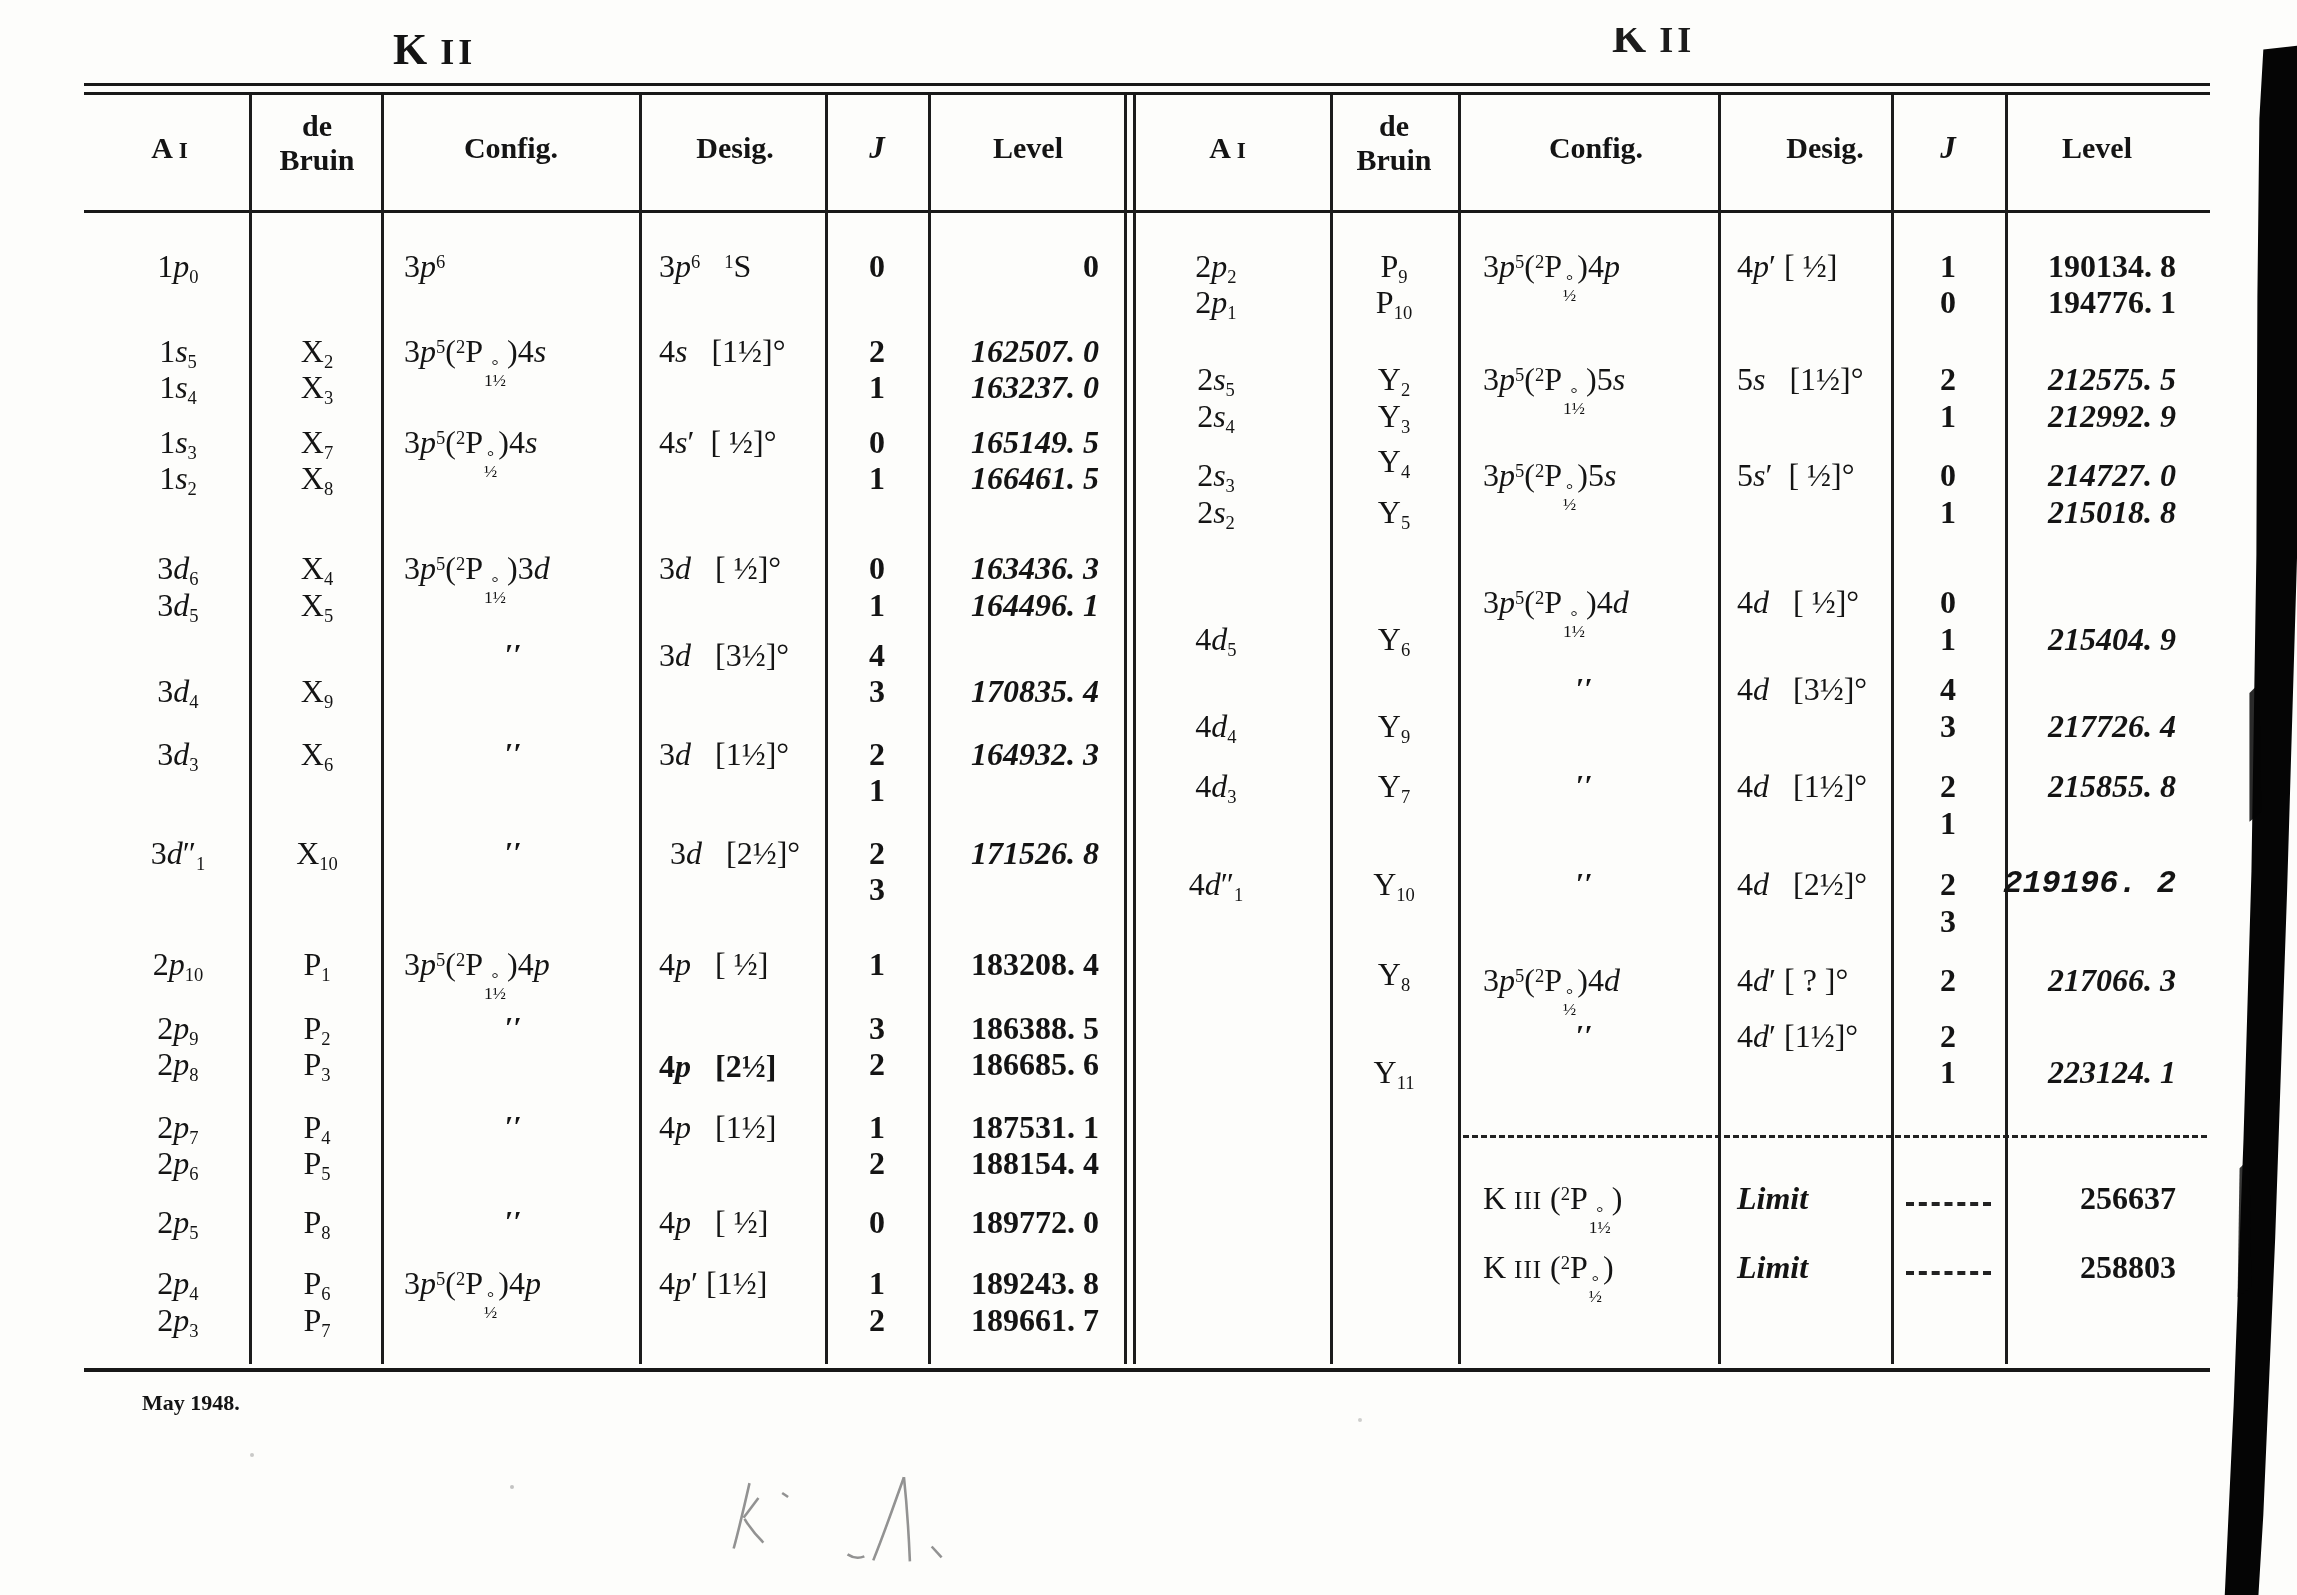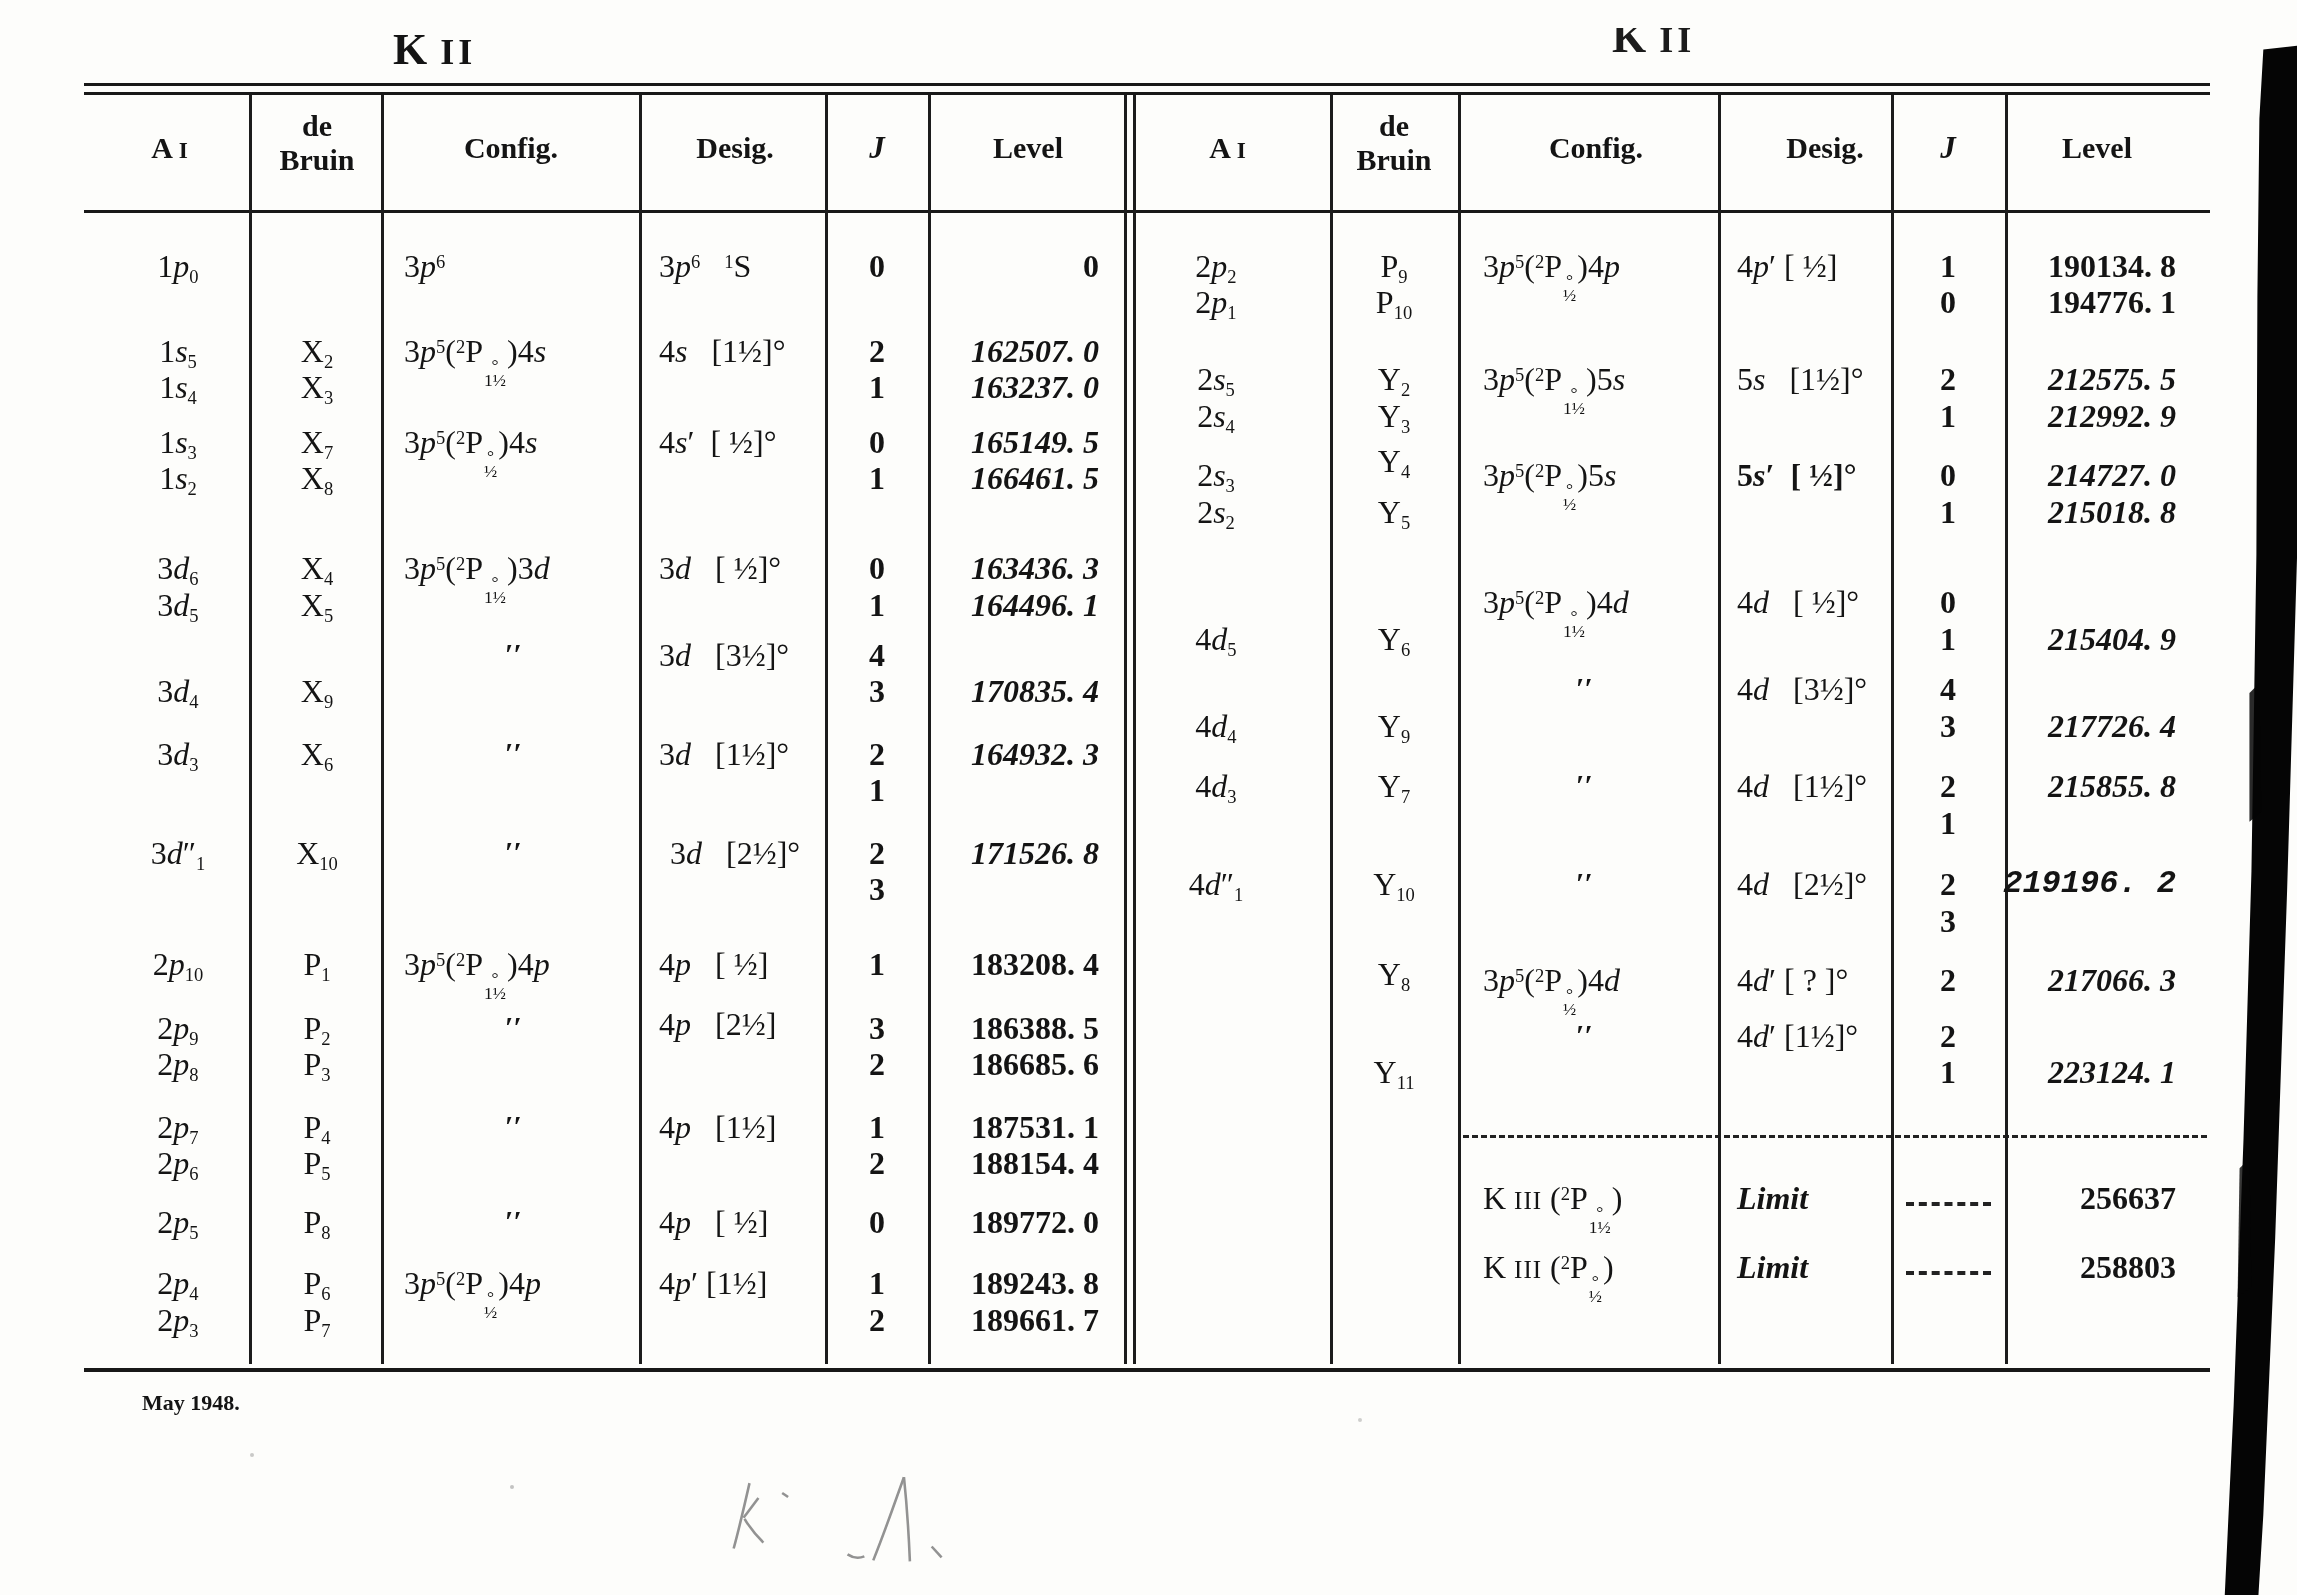--- a/index.html
+++ b/index.html
@@ -141,21 +141,21 @@
       <span class="cell cell-j a-c" style="left: 877px; top: 871px;">3</span>
       <span class="cell cell-ai a-c" style="left: 178px; top: 946px;">2<i>p</i><sub>10</sub></span>
       <span class="cell cell-db a-c" style="left: 317px; top: 946px;">P<sub>1</sub></span>
       <span class="cell cell-config a-l" style="left: 404px; top: 946px;">3<i>p</i><sup>5</sup>(<sup>2</sup>P<span class="stk"><span class="stk-t">°</span><span class="stk-b">1½</span></span>)4<i>p</i></span>
       <span class="cell cell-desig a-l" style="left: 659px; top: 946px;">4<i>p</i>   [ ½]</span>
       <span class="cell cell-j a-c" style="left: 877px; top: 946px;">1</span>
       <span class="cell cell-level a-r" style="left: 1099px; top: 946px;">183208. 4</span>
       <span class="cell cell-ai a-c" style="left: 178px; top: 1010px;">2<i>p</i><sub>9</sub></span>
       <span class="cell cell-db a-c" style="left: 317px; top: 1010px;">P<sub>2</sub></span>
       <span class="cell cell-config ditto a-c" style="left: 513px; top: 1010px;">′′</span>
-      <span class="cell cell-desig a-l" style="left: 659px; top: 1006px;">4<i>p</i>   [2½]</span>
+      <span class="cell cell-desig a-l" style="left: 659px; top: 1048px; font-weight: bold;">4<i>p</i>   [2½]</span>
       <span class="cell cell-j a-c" style="left: 877px; top: 1010px;">3</span>
       <span class="cell cell-level a-r" style="left: 1099px; top: 1010px;">186388. 5</span>
       <span class="cell cell-ai a-c" style="left: 178px; top: 1046px;">2<i>p</i><sub>8</sub></span>
       <span class="cell cell-db a-c" style="left: 317px; top: 1046px;">P<sub>3</sub></span>
       <span class="cell cell-j a-c" style="left: 877px; top: 1046px;">2</span>
       <span class="cell cell-level a-r" style="left: 1099px; top: 1046px;">186685. 6</span>
       <span class="cell cell-ai a-c" style="left: 178px; top: 1109px;">2<i>p</i><sub>7</sub></span>
       <span class="cell cell-db a-c" style="left: 317px; top: 1109px;">P<sub>4</sub></span>
       <span class="cell cell-config ditto a-c" style="left: 513px; top: 1109px;">′′</span>
       <span class="cell cell-desig a-l" style="left: 659px; top: 1109px;">4<i>p</i>   [1½]</span>
@@ -197,21 +197,21 @@
       <span class="cell cell-desig a-l" style="left: 1737px; top: 361px;">5<i>s</i>   [1½]°</span>
       <span class="cell cell-j a-c" style="left: 1948px; top: 361px;">2</span>
       <span class="cell cell-level a-r lv-italic" style="left: 2176px; top: 361px;">212575. 5</span>
       <span class="cell cell-ai a-c" style="left: 1216px; top: 398px;">2<i>s</i><sub>4</sub></span>
       <span class="cell cell-db a-c" style="left: 1394px; top: 398px;">Y<sub>3</sub></span>
       <span class="cell cell-j a-c" style="left: 1948px; top: 398px;">1</span>
       <span class="cell cell-level a-r lv-italic" style="left: 2176px; top: 398px;">212992. 9</span>
       <span class="cell cell-ai a-c" style="left: 1216px; top: 457px;">2<i>s</i><sub>3</sub></span>
       <span class="cell cell-db a-c" style="left: 1394px; top: 443px;">Y<sub>4</sub></span>
       <span class="cell cell-config a-l" style="left: 1483px; top: 457px;">3<i>p</i><sup>5</sup>(<sup>2</sup>P<span class="stk"><span class="stk-t">°</span><span class="stk-b">½</span></span>)5<i>s</i></span>
-      <span class="cell cell-desig a-l" style="left: 1737px; top: 457px; font-weight: bold;">5<i>s</i>′  [ ½]°</span>
+      <span class="cell cell-desig a-l" style="left: 1737px; top: 457px;">5<i>s</i>′  [ ½]°</span>
       <span class="cell cell-j a-c" style="left: 1948px; top: 457px;">0</span>
       <span class="cell cell-level a-r lv-italic" style="left: 2176px; top: 457px;">214727. 0</span>
       <span class="cell cell-ai a-c" style="left: 1216px; top: 494px;">2<i>s</i><sub>2</sub></span>
       <span class="cell cell-db a-c" style="left: 1394px; top: 494px;">Y<sub>5</sub></span>
       <span class="cell cell-j a-c" style="left: 1948px; top: 494px;">1</span>
       <span class="cell cell-level a-r lv-italic" style="left: 2176px; top: 494px;">215018. 8</span>
       <span class="cell cell-config a-l" style="left: 1483px; top: 584px;">3<i>p</i><sup>5</sup>(<sup>2</sup>P<span class="stk"><span class="stk-t">°</span><span class="stk-b">1½</span></span>)4<i>d</i></span>
       <span class="cell cell-desig a-l" style="left: 1737px; top: 584px;">4<i>d</i>   [ ½]°</span>
       <span class="cell cell-j a-c" style="left: 1948px; top: 584px;">0</span>
       <span class="cell cell-ai a-c" style="left: 1216px; top: 621px;">4<i>d</i><sub>5</sub></span>

